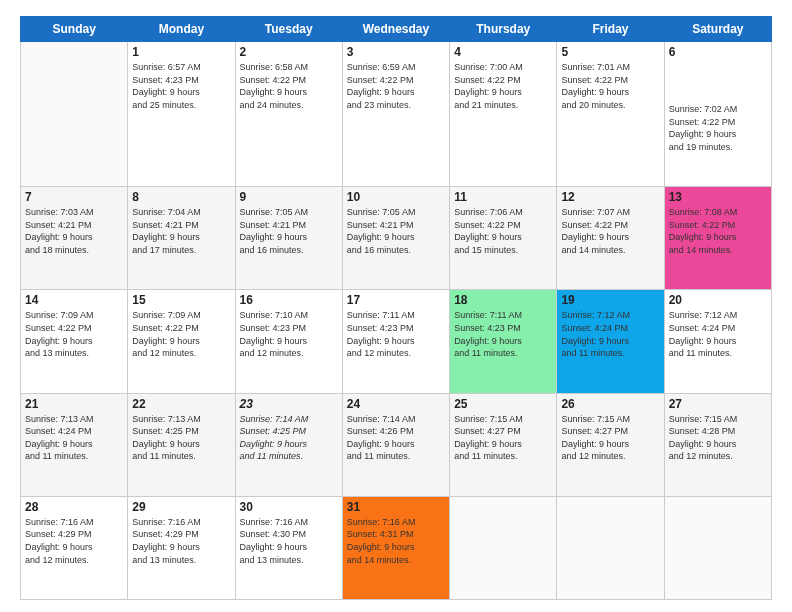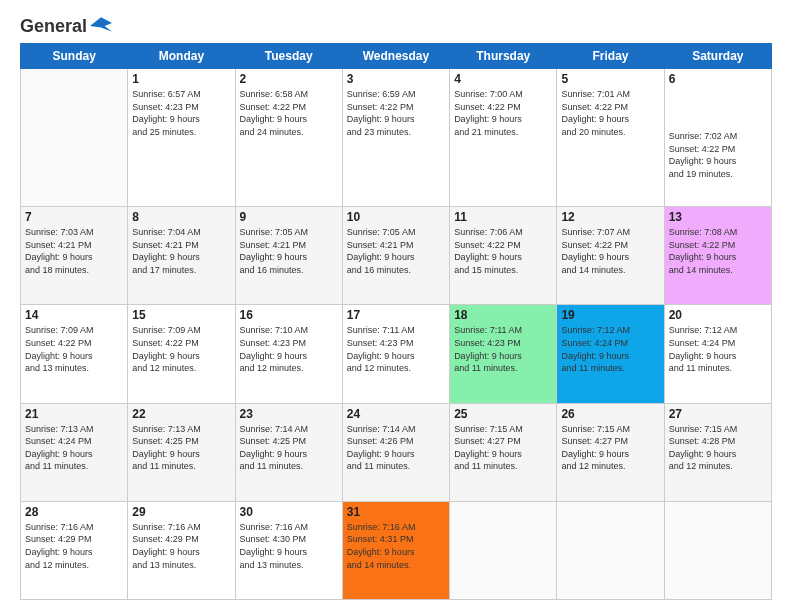--- a/index.html
+++ b/index.html
@@ -88,37 +88,20 @@
       background: #f9f9f9;
     }
     .row-white td {
       background: #fff;
     }
   </style>
 </head>
 <body>
 
 <div class="page">
-  <div class="header">
-    <div class="logo">
-      <div>
-        <div style="display:flex;align-items:center;">
-          <span class="logo-general" style="font-size:18px;font-weight:bold;color:#333;">General</span>
-          <svg class="logo-icon" viewBox="0 0 30 24" style="margin-left:3px;margin-top:-2px;">
-            <polygon points="0,12 15,0 30,8 20,12 30,20 15,14" fill="#1a6fc4"></polygon>
-          </svg>
-        </div>
-        <div style="font-size:18px;font-weight:bold;color:#1a6fc4;margin-top:-4px;"></div>
-      </div>
-    </div>
-    <div class="title-block">
-      <div class="month-title"></div>
-      <div class="location"></div>
-    </div>
-  </div>
 
   <table class="calendar">
     <thead>
       <tr>
       <th>Sunday</th>
           <th>Monday</th>
           <th>Tuesday</th>
           <th>Wednesday</th>
           <th>Thursday</th>
           <th>Friday</th>
@@ -207,21 +190,21 @@
 Daylight: 9 hours
 and 15 minutes.</div>
           </td>
           <td style="background: rgb(245, 245, 245);">
             <span class="day-num">12</span>
             <div class="day-info" style="white-space: pre-line;">Sunrise: 7:07 AM
 Sunset: 4:22 PM
 Daylight: 9 hours
 and 14 minutes.</div>
           </td>
-          <td style="background: #f0abfc;">
+          <td style="background: #ec4899;">
             <span class="day-num">13</span>
             <div class="day-info" style="white-space: pre-line;">Sunrise: 7:08 AM
 Sunset: 4:22 PM
 Daylight: 9 hours
 and 14 minutes.</div>
           </td>
         </tr>
         <tr class="row-white">
           <td style="background: rgb(255, 255, 255);">
             <span class="day-num">14</span>
@@ -281,21 +264,21 @@
 Daylight: 9 hours
 and 11 minutes.</div>
           </td>
           <td style="background: rgb(245, 245, 245);">
             <span class="day-num">22</span>
             <div class="day-info" style="white-space: pre-line;">Sunrise: 7:13 AM
 Sunset: 4:25 PM
 Daylight: 9 hours
 and 11 minutes.</div>
           </td>
-          <td style="background: rgb(245, 245, 245);">
+          <td style="background: rgb(245, 245, 245); font-style: italic;">
             <span class="day-num">23</span>
             <div class="day-info" style="white-space: pre-line;">Sunrise: 7:14 AM
 Sunset: 4:25 PM
 Daylight: 9 hours
 and 11 minutes.</div>
           </td>
           <td style="background: rgb(245, 245, 245);">
             <span class="day-num">24</span>
             <div class="day-info" style="white-space: pre-line;">Sunrise: 7:14 AM
 Sunset: 4:26 PM

